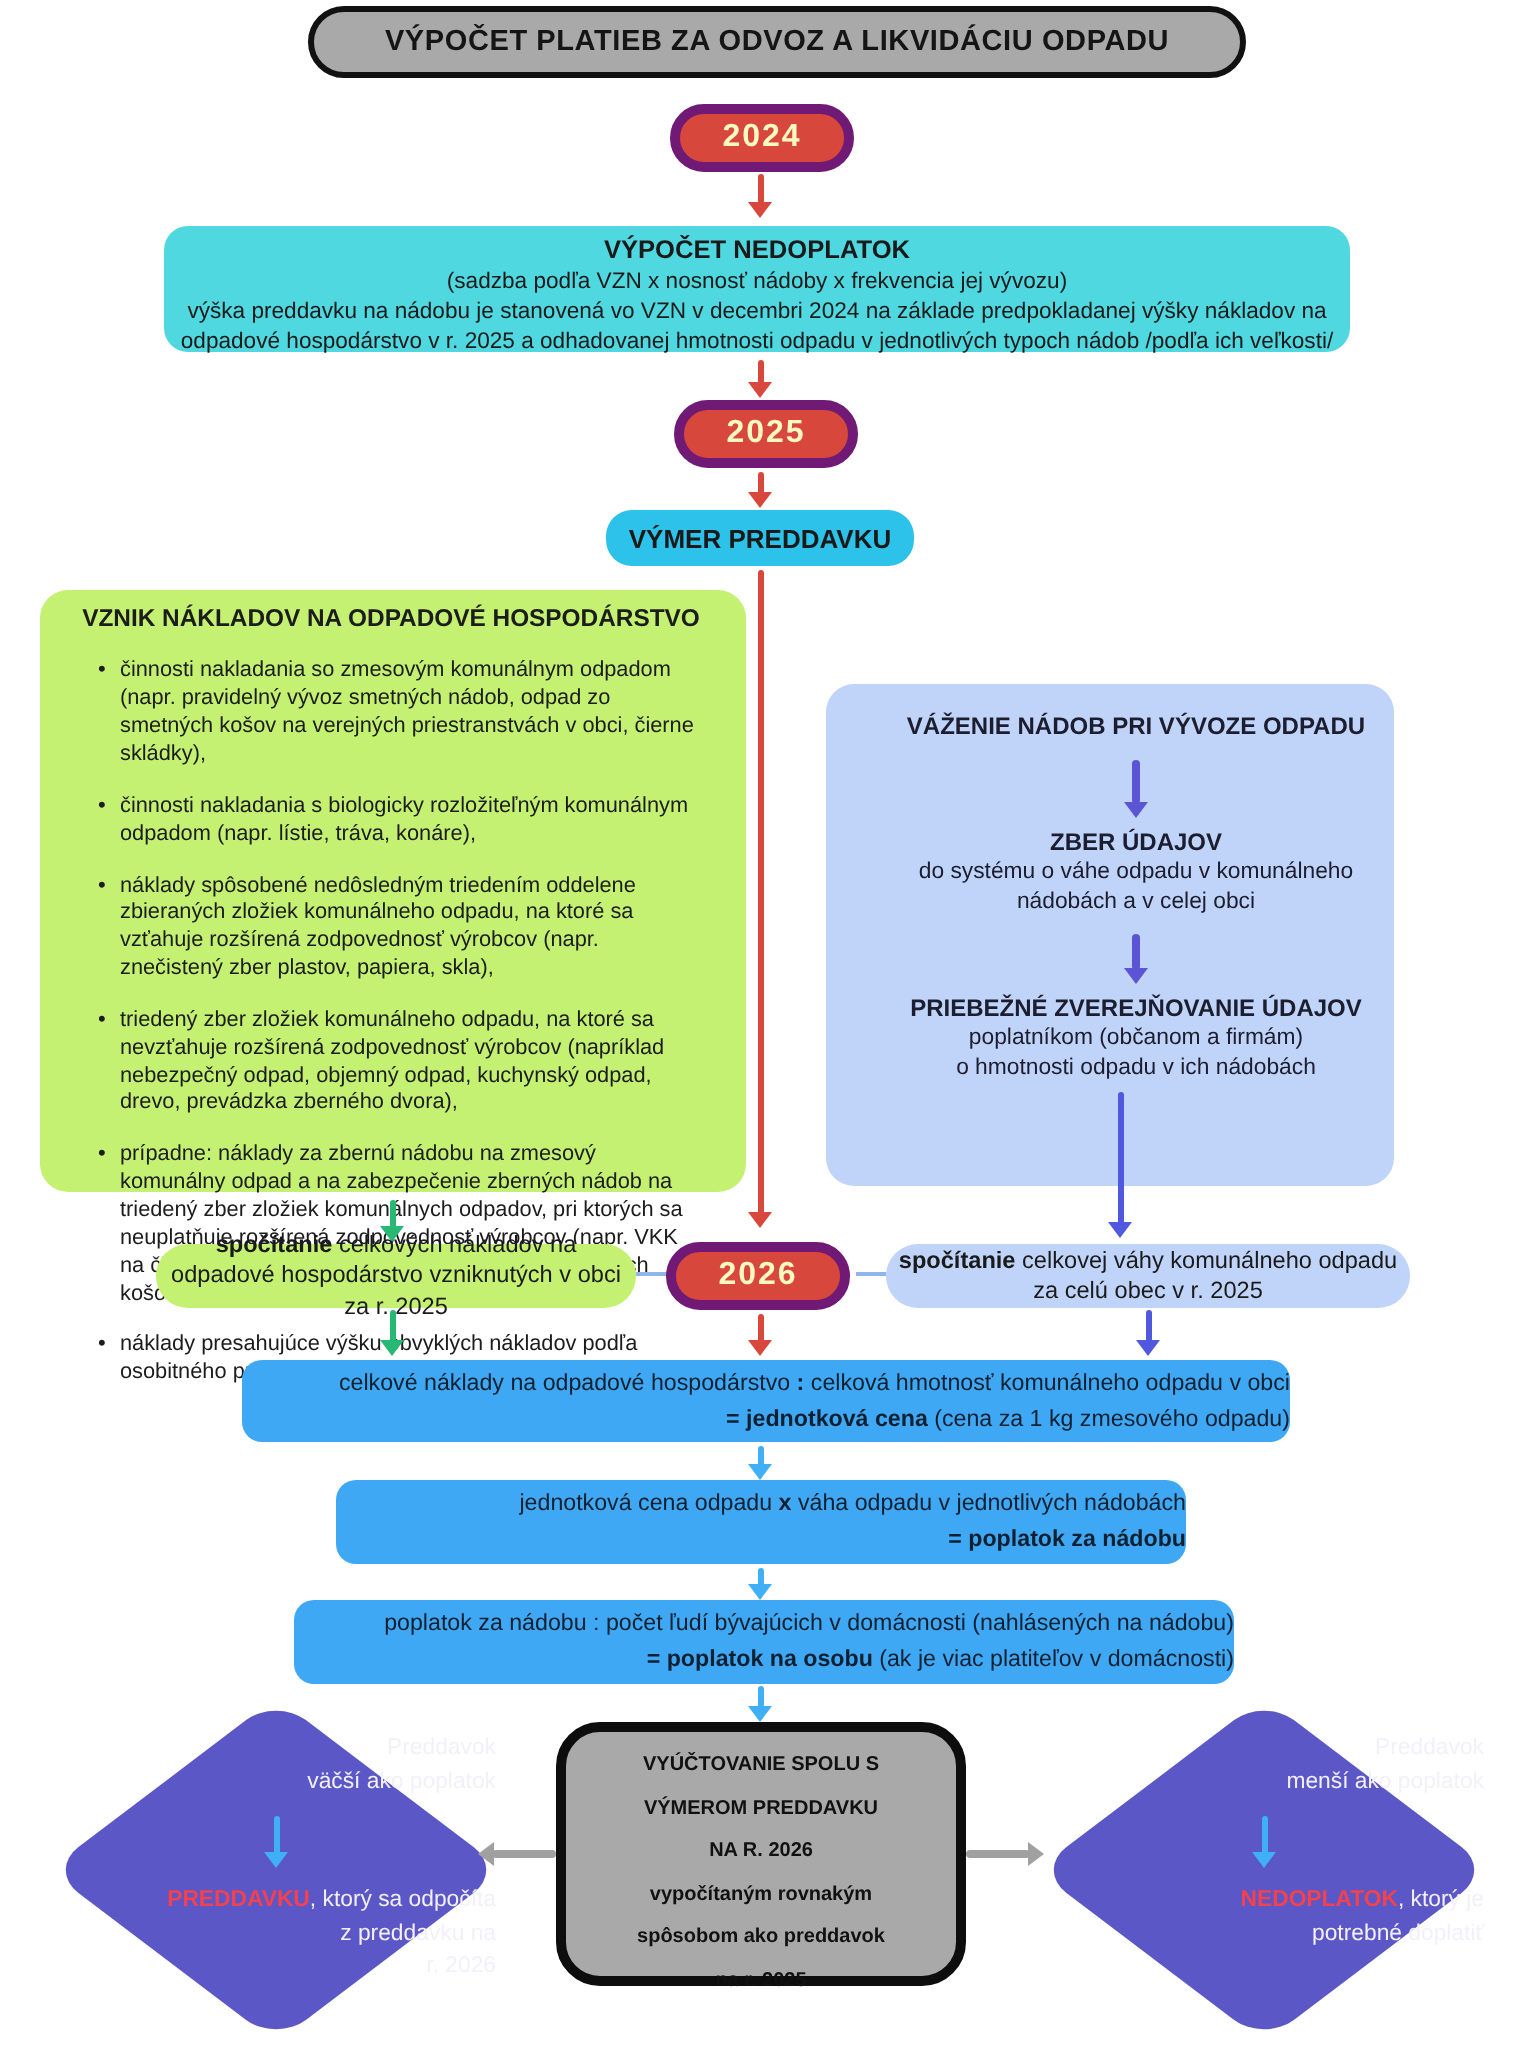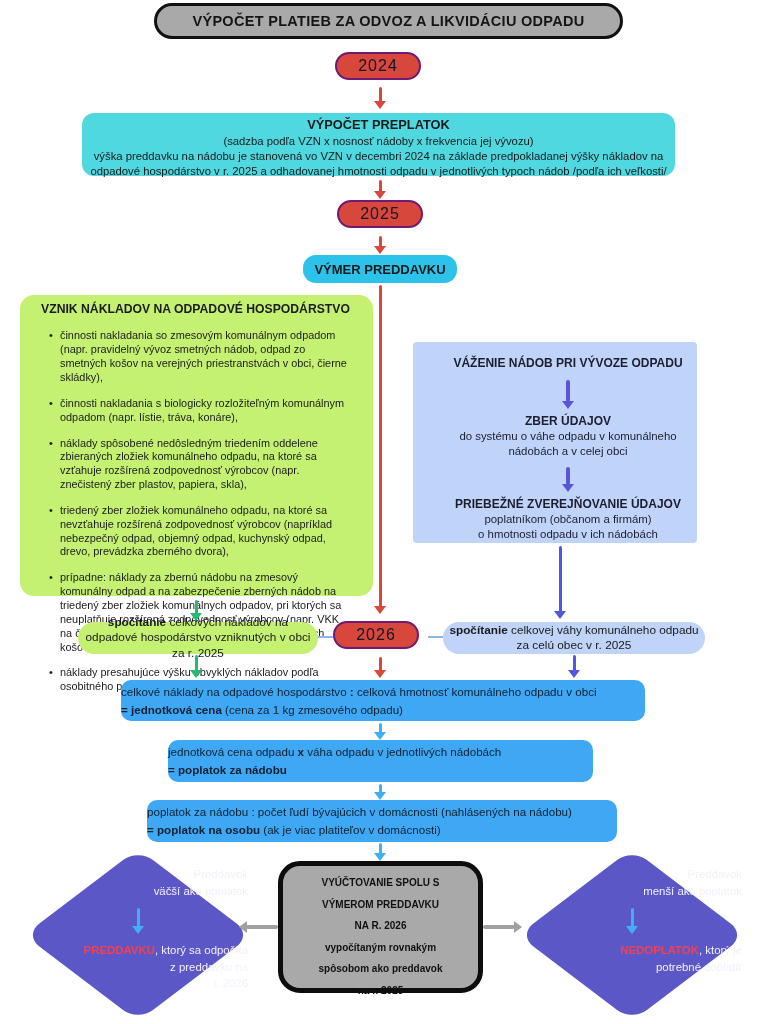--- a/index.html
+++ b/index.html
@@ -13,56 +13,56 @@
   .preline { white-space:pre-line; }
   .bold { font-weight:bold; }
 
   
   .title-pill {
     left:154px; top:3px; width:463px; height:30px; border:3px solid #111;
     border-radius:18px; background:#a9a9a9; font-weight:bold; font-size:14.5px;
     letter-spacing:.3px; color:#151515;
   }
   .year-pill {
-    width:82px; height:24px; border:2px solid #701a75; border-radius:19px;
-    background:#d8473b; color:#0f172a; font-weight:normal; font-size:16px; letter-spacing:1px;
+    width:82px; height:24px; border:5px solid #701a75; border-radius:19px;
+    background:#d8473b; color:#fef9c3; font-weight:bold; font-size:16px; letter-spacing:1px;
   }
   .box-turquoise {
     left:82px; top:113px; width:593px; height:63px; border-radius:12px;
     background:#4fd8e0; font-size:11.3px; line-height:1.32; padding-top:4px;
     box-sizing:border-box; text-align:center;
   }
   .box-vymer {
     left:303px; top:255px; width:154px; height:28px; border-radius:13px;
     background:#2cc2e9; font-weight:bold; font-size:13px;
   }
   .box-green {
     left:20px; top:295px; width:353px; height:301px; border-radius:14px;
     background:#c5f172; box-sizing:border-box; padding:7px 8px 5px 6px;
     font-size:10.9px; line-height:1.27; color:#1c1c1c;
   }
   .box-green h3 { margin:0 0 3px 0; font-size:12.2px; text-align:center; }
   .box-green ul { margin:0; padding:0 0 0 22px; list-style:none; }
   .box-green li { position:relative; margin:12px; }
   .box-green li::before { content:"•"; position:absolute; left:-11px; font-size:11px; }
   .box-lightblue {
-    left:413px; top:342px; width:284px; height:201px; border-radius:4px;
+    left:413px; top:342px; width:284px; height:251px; border-radius:14px;
     background:#bfd4f8; display:flex; flex-direction:column; align-items:center;
     text-align:center; box-sizing:border-box; padding-top:14px; font-size:11.4px;
     line-height:1.3; color:#1d1d30;padding-left:26px;
   }
   .box-lightblue .h { font-weight:bold; font-size:12px; }
   .spoc-box {
     border-radius:16px; font-size:11.8px; line-height:1.3; padding:2px 4px; box-sizing:border-box;
   }
   .spoc-green { left:78px; top:622px; width:240px; height:32px; background:#c5f172; }
   .spoc-blue  { left:443px; top:622px; width:262px; height:32px; background:#bfd4f8; }
   .calc-box {
     background:#3fa8f4; border-radius:10px; font-size:11.6px; line-height:1.58;
-    color:#102030; text-align:left; box-sizing:border-box; padding-top:3px;
+    color:#102030; text-align:right; box-sizing:border-box; padding-top:3px;
   }
   .gray-box {
     left:278px; top:861px; width:205px; height:132px; background:#a9a9a9;
     border:5px solid #0d0d0d; border-radius:22px; box-sizing:border-box;
     font-weight:bold; font-size:10px; line-height:21.5px; text-align:center;
     color:#111; padding-top:6px;
   }
   .diamond {
     position:absolute; width:122px; height:122px; background:#5b57c7;
     border-radius:16px; transform:scale(1.32,1) rotate(45deg);
@@ -108,21 +108,21 @@
   <div class="abs center title-pill">
     <span>VÝPOČET PLATIEB ZA ODVOZ A LIKVIDÁCIU ODPADU</span>
   </div>
 
   <div class="abs center year-pill" style="left:335px; top:52px;">
     <span>2024</span>
   </div>
   <div class="arr-v c-red" style="left:378.5px; top:87px; height:15px;"></div>
 
   <div class="abs box-turquoise">
-    <div class="bold" style="font-size:12.8px;">VÝPOČET PREPLATOK</div>
+    <div class="bold" style="font-size:12.8px;">VÝPOČET NEDOPLATOK</div>
     <div>(sadzba podľa VZN x nosnosť nádoby x frekvencia jej vývozu)</div>
     <div style="padding:0 8px;">výška preddavku na nádobu je stanovená vo VZN v decembri 2024 na základe predpokladanej výšky nákladov na odpadové hospodárstvo v r. 2025 a odhadovanej hmotnosti odpadu v jednotlivých typoch nádob /podľa ich veľkosti/</div>
   </div>
   <div class="arr-v c-red" style="left:378.5px; top:180px; height:12px;"></div>
 
   <div class="abs center year-pill" style="left:337px; top:200px;">
     <span>2025</span>
   </div>
   <div class="arr-v c-red" style="left:378.5px; top:236px; height:11px;"></div>
 

